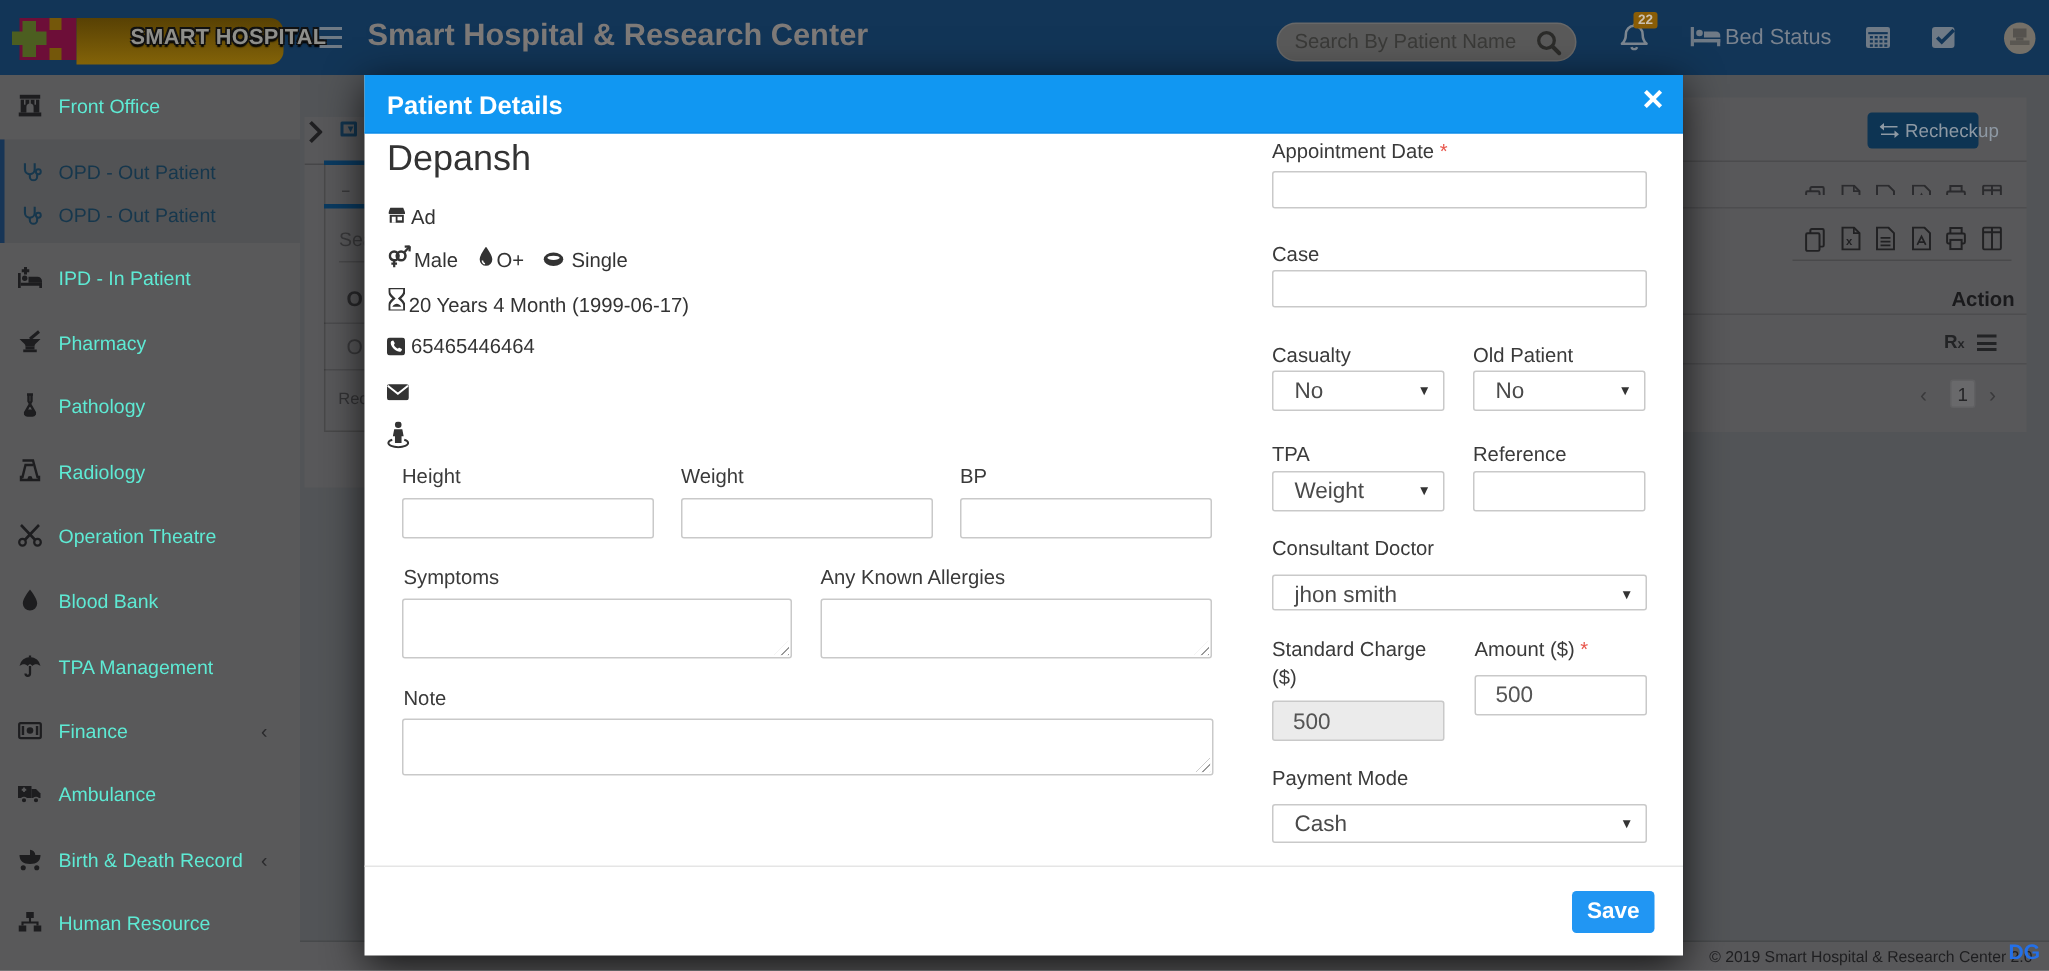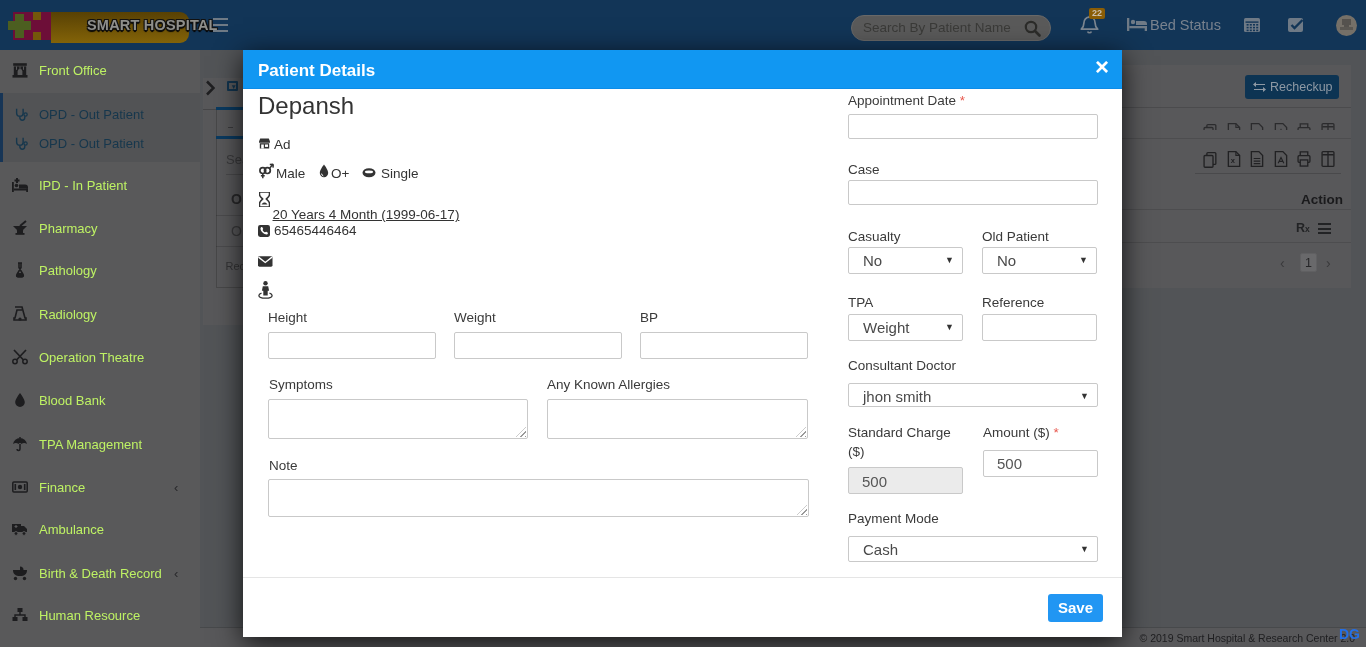--- a/index.html
+++ b/index.html
@@ -11,21 +11,21 @@
 #nav { position:absolute; left:0; top:0; width:1366px; height:50px; background:#123557; z-index:5; }
 #navtitle { position:absolute; left:245px; top:12px; font-size:20.5px; font-weight:bold; color:#7e7a78; letter-spacing:0px; }
 .hbar { position:absolute; left:213px; width:15px; height:2px; background:#6f7a85; }
 #searchpill { position:absolute; left:851px; top:15px; width:200px; height:26px; background:#5a5a5a; border:1px solid #686868; border-radius:13px; }
 #searchpill span { position:absolute; left:11px; top:4px; font-size:13.5px; color:#3a3a38; }
 .navico { color:#78828d; }
 
 
 #sidebar { position:absolute; left:0; top:50px; width:200px; height:597px; background:#59595a; z-index:2; }
 #activeblk { position:absolute; left:0; top:43px; width:200px; height:69px; background:#525355; border-left:3px solid #173556; }
-.mi { position:absolute; left:39px; font-size:13px; color:#bef264; white-space:nowrap; }
+.mi { position:absolute; left:39px; font-size:13px; color:#5eead4; white-space:nowrap; }
 .mic { position:absolute; left:12px; width:16px; height:16px; }
 .blue { color:#16374d; }
 .chev { position:absolute; left:174px; font-size:13px; color:#2a2a2c; }
 
 
 #leftpanel { position:absolute; left:203px; top:78px; width:90px; height:247px; background:#58585a; z-index:1; }
 #rightpanel { position:absolute; left:1000px; top:65px; width:351px; height:223px; background:#58585a; z-index:1; }
 #footer-band { position:absolute; left:200px; top:628px; width:1166px; height:19px; background:#58585a; z-index:1; }
 #footer-line { position:absolute; left:0px; top:627px; width:1366px; height:1px; background:#47494b; z-index:1;}
 #footer-text { position:absolute; top:632px; right:11px; font-size:10.5px; color:#1e1e20; z-index:1; }
@@ -52,21 +52,21 @@
 .irow { position:absolute; font-size:13.5px; color:#333; white-space:nowrap; }
 #savebtn { position:absolute; left:805px; top:544px; width:55px; height:28px; background:#2196f3; border-radius:3px; color:#fff; font-size:15px; font-weight:bold; text-align:center; line-height:28px; }
 </style>
 </head>
 <body>
 <div id="app">
 
   <div id="leftpanel"></div>
   <div id="rightpanel"></div>
 
-  <div class="abs" style="left:1245px;top:75px;width:94px;height:24px;background:#0d3453;border-radius:3px;z-index:1;">
+  <div class="abs" style="left:1245px;top:75px;width:74px;height:24px;background:#0d3453;border-radius:3px;z-index:1;">
     <svg class="abs" style="left:8px;top:7px;" width="13" height="10" viewBox="0 0 13 10">
         <path d="M3 0L0 2.5l3 2.5V3h9V2H3zM10 5l3 2.5L10 10V8H1V7h9z" fill="#8e99a4"></path>
       </svg>
     <span class="abs" style="left:25px;top:5px;font-size:12.5px;color:#8e99a4;">Recheckup</span>
   </div>
   <div class="abs" style="left:1122px;top:107px;width:229px;height:1px;background:rgba(0,0,0,.14);z-index:1;"></div>
   <div class="abs" style="left:1122px;top:138px;width:229px;height:1px;background:rgba(0,0,0,.12);z-index:1;"></div>
   <div class="abs" style="left:1195px;top:172.5px;width:146px;height:1px;background:rgba(0,0,0,.16);z-index:1;"></div>
   <div class="abs" style="left:1122px;top:209px;width:229px;height:1px;background:rgba(0,0,0,.12);z-index:1;"></div>
   <div class="abs" style="left:1122px;top:242px;width:229px;height:1px;background:rgba(0,0,0,.12);z-index:1;"></div>
@@ -171,20 +171,21 @@
     <div style="position:absolute;left:15px;top:14px;width:8.5px;height:24px;background:#4c5e20;"></div>
     <div style="position:absolute;left:33px;top:12px;width:8px;height:8px;background:#74570a;"></div>
     <div style="position:absolute;left:33px;top:32px;width:8px;height:8px;background:#74570a;"></div>
 
     <div style="position:absolute;left:51px;top:12px;width:138px;height:31px;border-radius:0 9px 9px 0;background:linear-gradient(#584104,#836308);text-align:center;padding-left:36px;">
       <span style="display:inline-block;margin-top:5px;font-size:14.5px;font-weight:bold;color:#8f8f8b;white-space:nowrap;letter-spacing:0.2px;text-shadow:-1px -1px 0 #111,1px -1px 0 #111,-1px 1px 0 #111,1px 1px 0 #111,0 2px 1px #000;">SMART HOSPITAL</span>
     </div>
     <div class="hbar" style="top:18px;"></div>
     <div class="hbar" style="top:24px;"></div>
     <div class="hbar" style="top:30px;"></div>
+    <div id="navtitle">Smart Hospital &amp; Research Center</div>
     <div id="searchpill">
         <span>Search By Patient Name</span>
       </div>
 
     <svg class="abs" style="left:1023px;top:19px;" width="19" height="19" viewBox="0 0 19 19">
         <circle cx="8" cy="8" r="5.2" fill="none" stroke="#2c2c2a" stroke-width="2.2"></circle>
         <line x1="12" y1="12" x2="16.5" y2="16.5" stroke="#2c2c2a" stroke-width="2.6" stroke-linecap="round"></line>
       </svg>
 
     <svg class="abs" style="left:1080px;top:15px;" width="19" height="20" viewBox="0 0 19 20">
@@ -364,21 +365,21 @@
     <svg class="abs" style="left:119px;top:117.8px;" width="14" height="10" viewBox="0 0 14 10">
         <ellipse cx="7" cy="4.8" rx="6.5" ry="4.5" fill="#333"></ellipse>
         <ellipse cx="7" cy="3.9" rx="4.1" ry="1.4" fill="#fff"></ellipse>
       </svg>
     <div class="irow" style="left:138px; top:116px;">Single</div>
 
     <svg class="abs" style="left:15.5px;top:141.5px;" width="11" height="15" viewBox="0 0 11 15">
         <path d="M.5 0h10v2.5c0 2-1.8 3.2-3.2 4.5 1.4 1.3 3.2 2.5 3.2 4.5V15H.5v-3.5c0-2 1.8-3.2 3.2-4.5C2.3 5.7.5 4.5.5 2.5z" fill="none" stroke="#333" stroke-width="1.5"></path>
         <path d="M2.5 12.5c1-1.5 2-2 3-2s2 .5 3 2z" fill="#333"></path>
       </svg>
-    <div class="irow" style="left:29.5px; top:157px;text-decoration:underline;">20 Years 4 Month (1999-06-17)</div>
+    <div class="irow" style="left:29.5px; top:146px;">20 Years 4 Month (1999-06-17)</div>
 
     <svg class="abs" style="left:15px;top:174.5px;" width="12" height="12" viewBox="0 0 14 14">
         <rect x="0" y="0" width="14" height="14" rx="2.5" fill="#333"></rect>
         <path d="M3 3.5c0-.5 1.5-1.5 2-1l1 1.8c.3.5-.8 1.2-.5 1.7.5 1 1.5 2 2.5 2.5.5.3 1.2-.8 1.7-.5l1.8 1c.5.5-.5 2-1 2-1 .3-3.5-.5-5.5-2.5S2.7 4.5 3 3.5z" fill="#fff"></path>
       </svg>
     <div class="irow" style="left:31px; top:173px;">65465446464</div>
 
     <svg class="abs" style="left:15px;top:206px;" width="14.5" height="11" viewBox="0 0 15 11">
         <rect x="0" y="0" width="15" height="11" rx="1.5" fill="#333"></rect>
         <path d="M.5 1l7 5.5L14.5 1" fill="none" stroke="#fff" stroke-width="1.4"></path>

